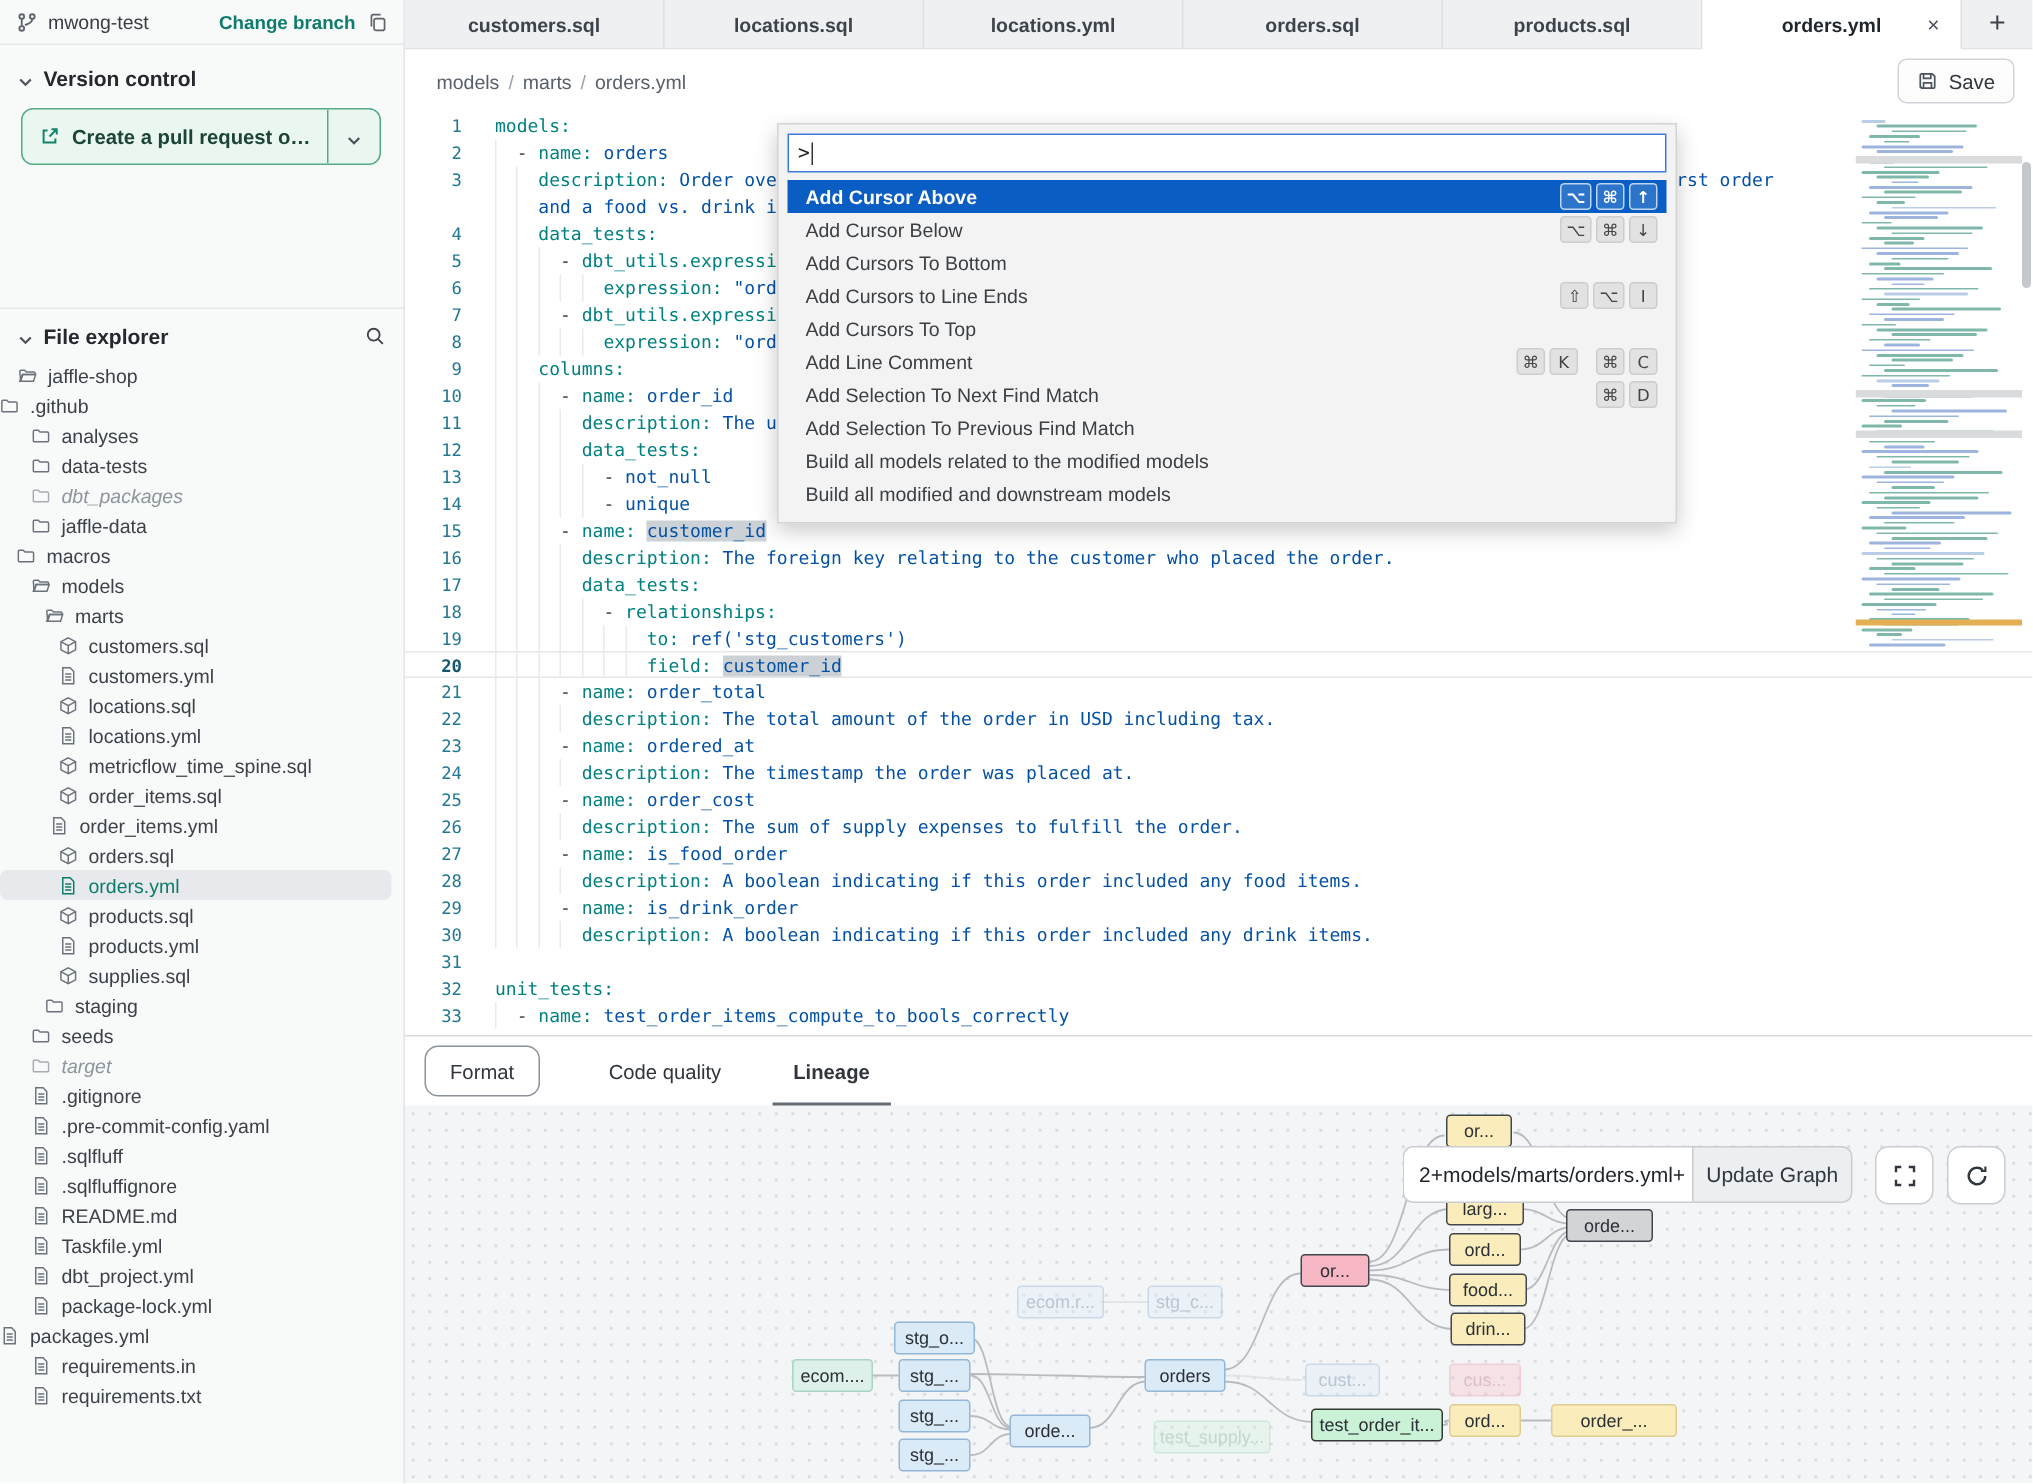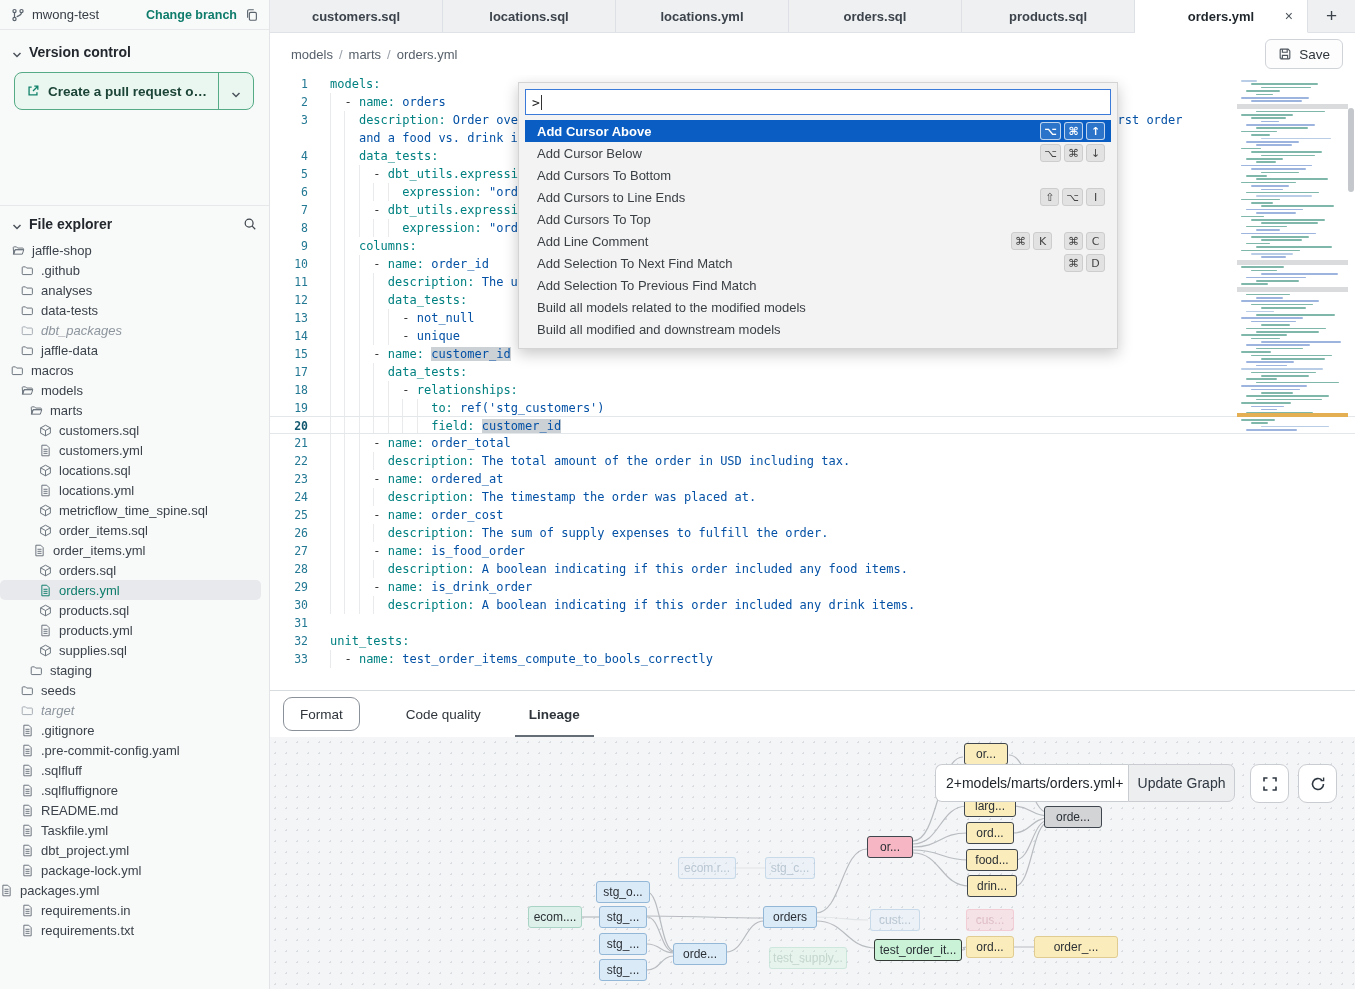--- a/index.html
+++ b/index.html
@@ -187,21 +187,21 @@
     <div id="tree">
         <div class="trow" style="padding-left: 12px;">
           <span class="ticon">
             <svg viewBox="0 0 16 16" fill="none" stroke="currentColor" stroke-width="1.2">
               <path d="M1.5 4.5a1 1 0 0 1 1-1h3l1.5 1.5h6a1 1 0 0 1 1 1v1h-10l-1.8 5.5z"></path>
               <path d="M1.5 12.5 3.6 7h10.9l-1.8 5.5z"></path>
             </svg>
           </span>
           <span>jaffle-shop</span>
         </div>
-        <div class="trow" style="padding-left: 21px;">
+        <div class="trow" style="">
           <span class="ticon">
             <svg viewBox="0 0 16 16" fill="none" stroke="currentColor" stroke-width="1.2">
               <path d="M1.5 4.5a1 1 0 0 1 1-1h3l1.5 1.5h6a1 1 0 0 1 1 1v6a1 1 0 0 1-1 1h-10.5a1 1 0 0 1-1-1z"></path>
             </svg>
           </span>
           <span>.github</span>
         </div>
         <div class="trow" style="padding-left: 21px;">
           <span class="ticon">
             <svg viewBox="0 0 16 16" fill="none" stroke="currentColor" stroke-width="1.2">
@@ -643,20 +643,28 @@
             <span class="guide" style="left: 103.32px;"></span>
             <span class="guide" style="left: 117.76px;"></span>
             <span class="codetext"><span>          </span><span class="tk-d">- </span><span class="tk-v">unique</span></span>
           </div>
           <div class="crow">
             <span class="gut">15</span>
             <span class="guide" style="left: 60px;"></span>
             <span class="guide" style="left: 74.44px;"></span>
             <span class="guide" style="left: 88.88px;"></span>
             <span class="codetext"><span>      </span><span class="tk-d">- </span><span class="tk-k">name:</span><span class="tk-v"> </span><span class="tk-h">customer_id</span></span>
+          </div>
+          <div class="crow">
+            <span class="gut">16</span>
+            <span class="guide" style="left: 60px;"></span>
+            <span class="guide" style="left: 74.44px;"></span>
+            <span class="guide" style="left: 88.88px;"></span>
+            <span class="guide" style="left: 103.32px;"></span>
+            <span class="codetext"><span>        </span><span class="tk-k">description:</span><span class="tk-v"> The foreign key relating to the customer who placed the order.</span></span>
           </div>
           <div class="crow">
             <span class="gut">17</span>
             <span class="guide" style="left: 60px;"></span>
             <span class="guide" style="left: 74.44px;"></span>
             <span class="guide" style="left: 88.88px;"></span>
             <span class="guide" style="left: 103.32px;"></span>
             <span class="codetext"><span>        </span><span class="tk-k">data_tests:</span></span>
           </div>
           <div class="crow">

